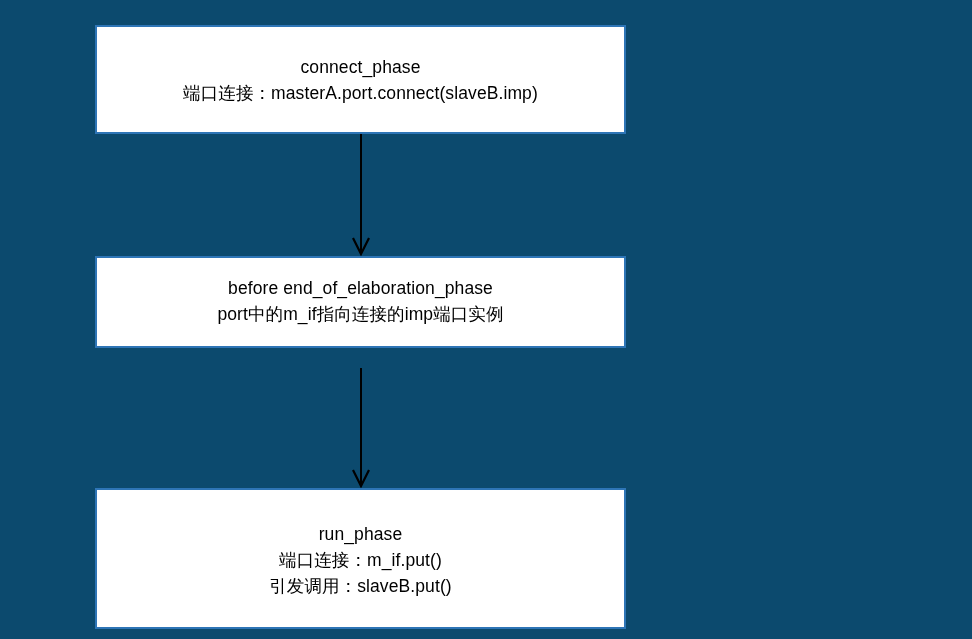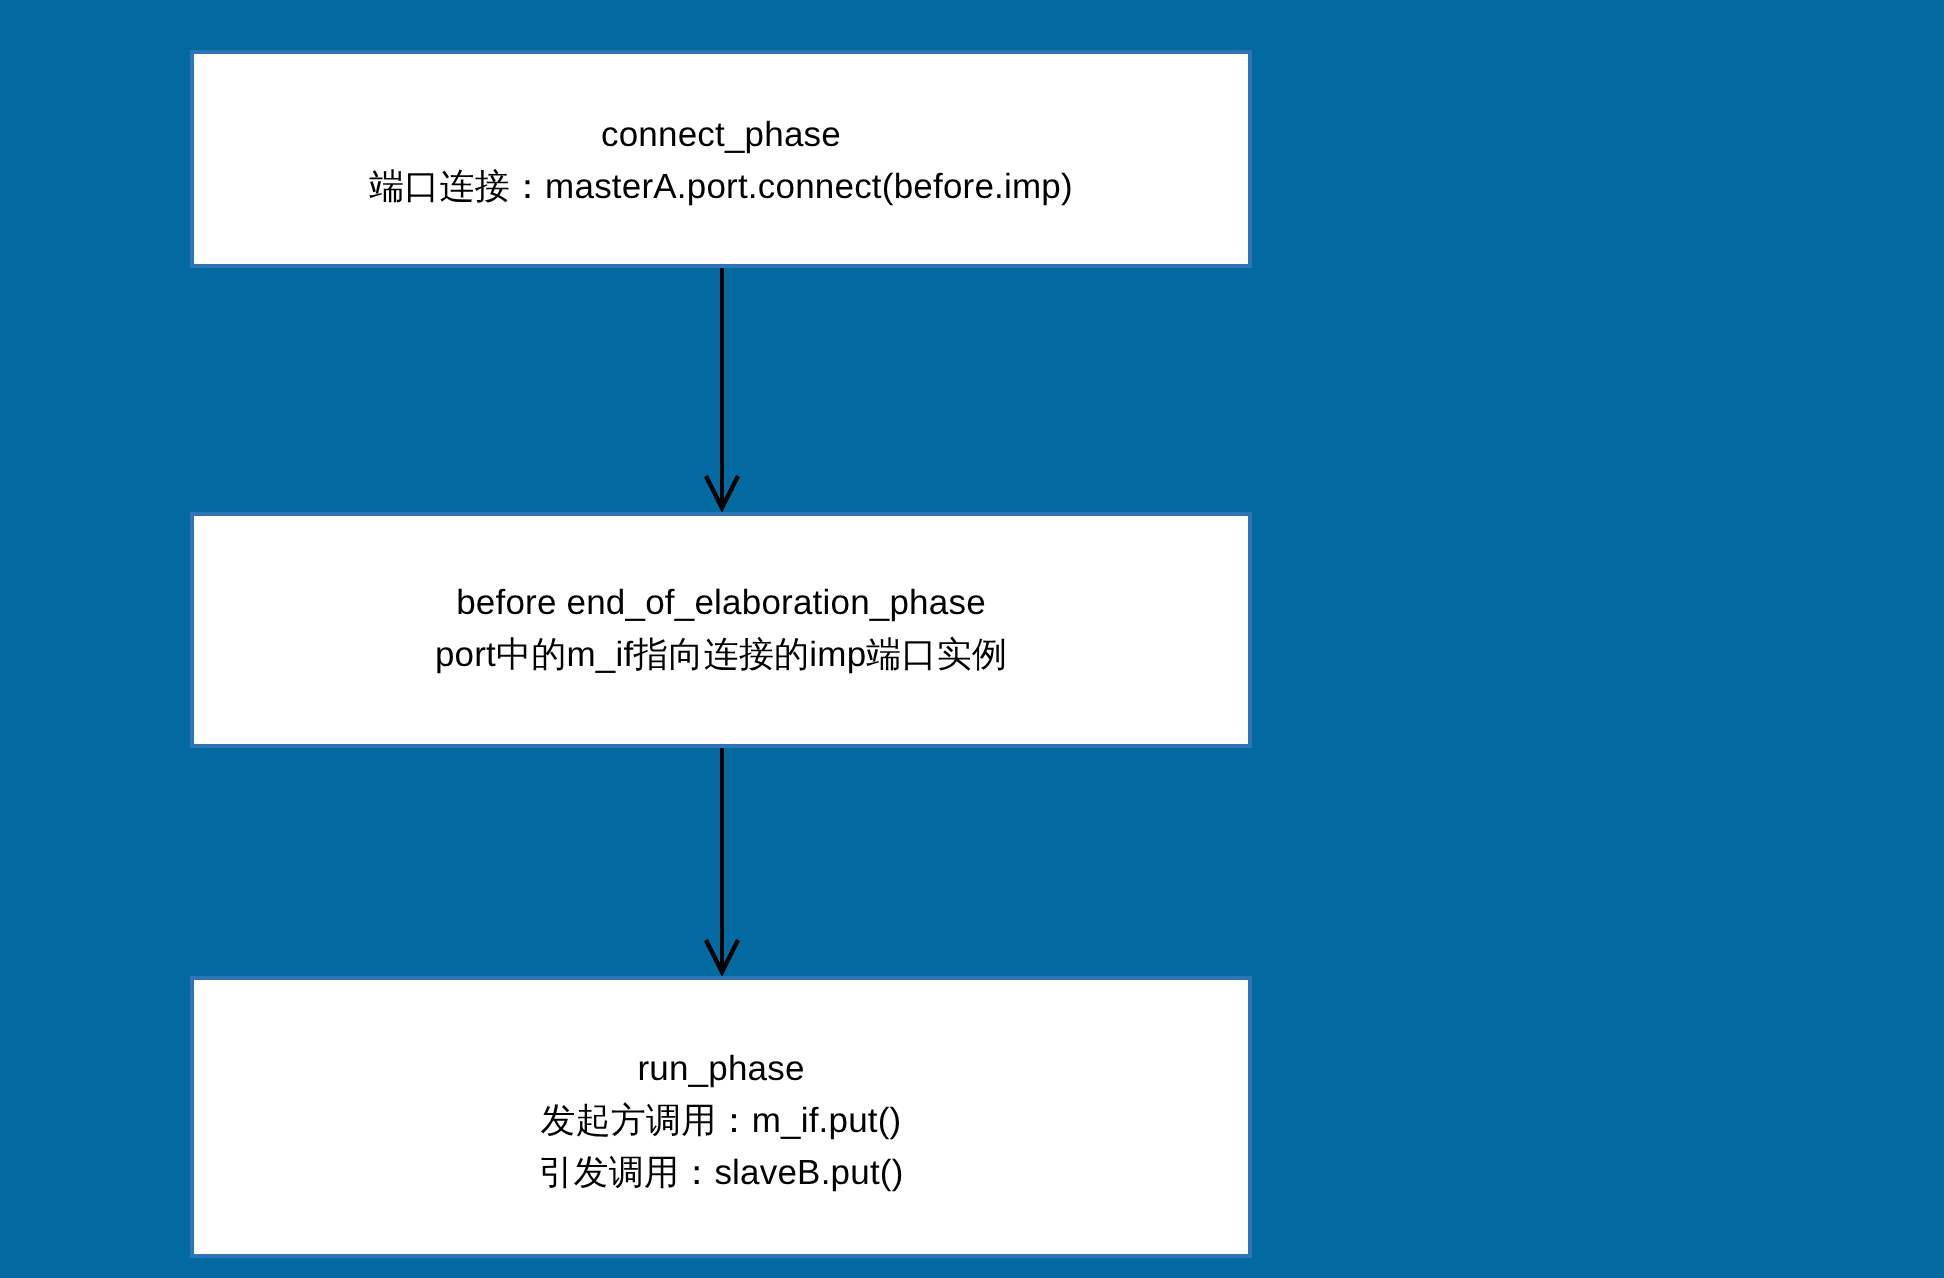--- a/index.html
+++ b/index.html
@@ -7,21 +7,21 @@
     padding: 0;
     background: #ffffff;
   }
   body {
     font-family: "Liberation Sans", "DejaVu Sans", sans-serif;
   }
   #canvas {
     position: relative;
     width: 972px;
     height: 639px;
-    background: #0369a1;
+    background: #0c4a6e;
     overflow: hidden;
   }
 
   .node {
     position: absolute;
     left: 95px;
     width: 531px;
     box-sizing: border-box;
     border: 2px solid #2E75B6;
     background: #ffffff;
@@ -36,21 +36,21 @@
     color: #000000;
     text-align: center;
     white-space: pre;
     letter-spacing: 0.1px;
   }
 
   
   #node-connect-phase { top: 25px;  height: 109px; }
   #node-connect-phase .lines { transform: translateY(0px); }
 
-  #node-before-end-of-elaboration-phase { top: 256px; height: 118px; }
+  #node-before-end-of-elaboration-phase { top: 256px; height: 92px; }
   #node-before-end-of-elaboration-phase .lines { transform: translateY(-1px); }
 
   #node-run-phase { top: 488px; height: 141px; }
   #node-run-phase .lines { transform: translateY(1px); }
 
   .lines {
     display: flex;
     flex-direction: column;
     align-items: center;
   }
@@ -77,32 +77,32 @@
     </g>
     <g>
       <line x1="361" y1="368" x2="361" y2="484" stroke="#000000" stroke-width="2"></line>
       <polyline points="353,470 361,486 369,470" fill="none" stroke="#000000" stroke-width="2.2" stroke-linecap="butt" stroke-linejoin="miter"></polyline>
     </g>
   </svg>
 
   <div class="node" id="node-connect-phase">
     <div class="lines">
       <div class="line">connect_phase</div>
-      <div class="line">端口连接：masterA.port.connect(before.imp)</div>
+      <div class="line">端口连接：masterA.port.connect(slaveB.imp)</div>
     </div>
   </div>
 
   <div class="node" id="node-before-end-of-elaboration-phase">
     <div class="lines">
       <div class="line">before end_of_elaboration_phase</div>
       <div class="line">port中的m_if指向连接的imp端口实例</div>
     </div>
   </div>
 
   <div class="node" id="node-run-phase">
     <div class="lines">
       <div class="line">run_phase</div>
-      <div class="line">发起方调用：m_if.put()</div>
+      <div class="line">端口连接：m_if.put()</div>
       <div class="line">引发调用：slaveB.put()</div>
     </div>
   </div>
 
 </div>
 
 </body></html>

